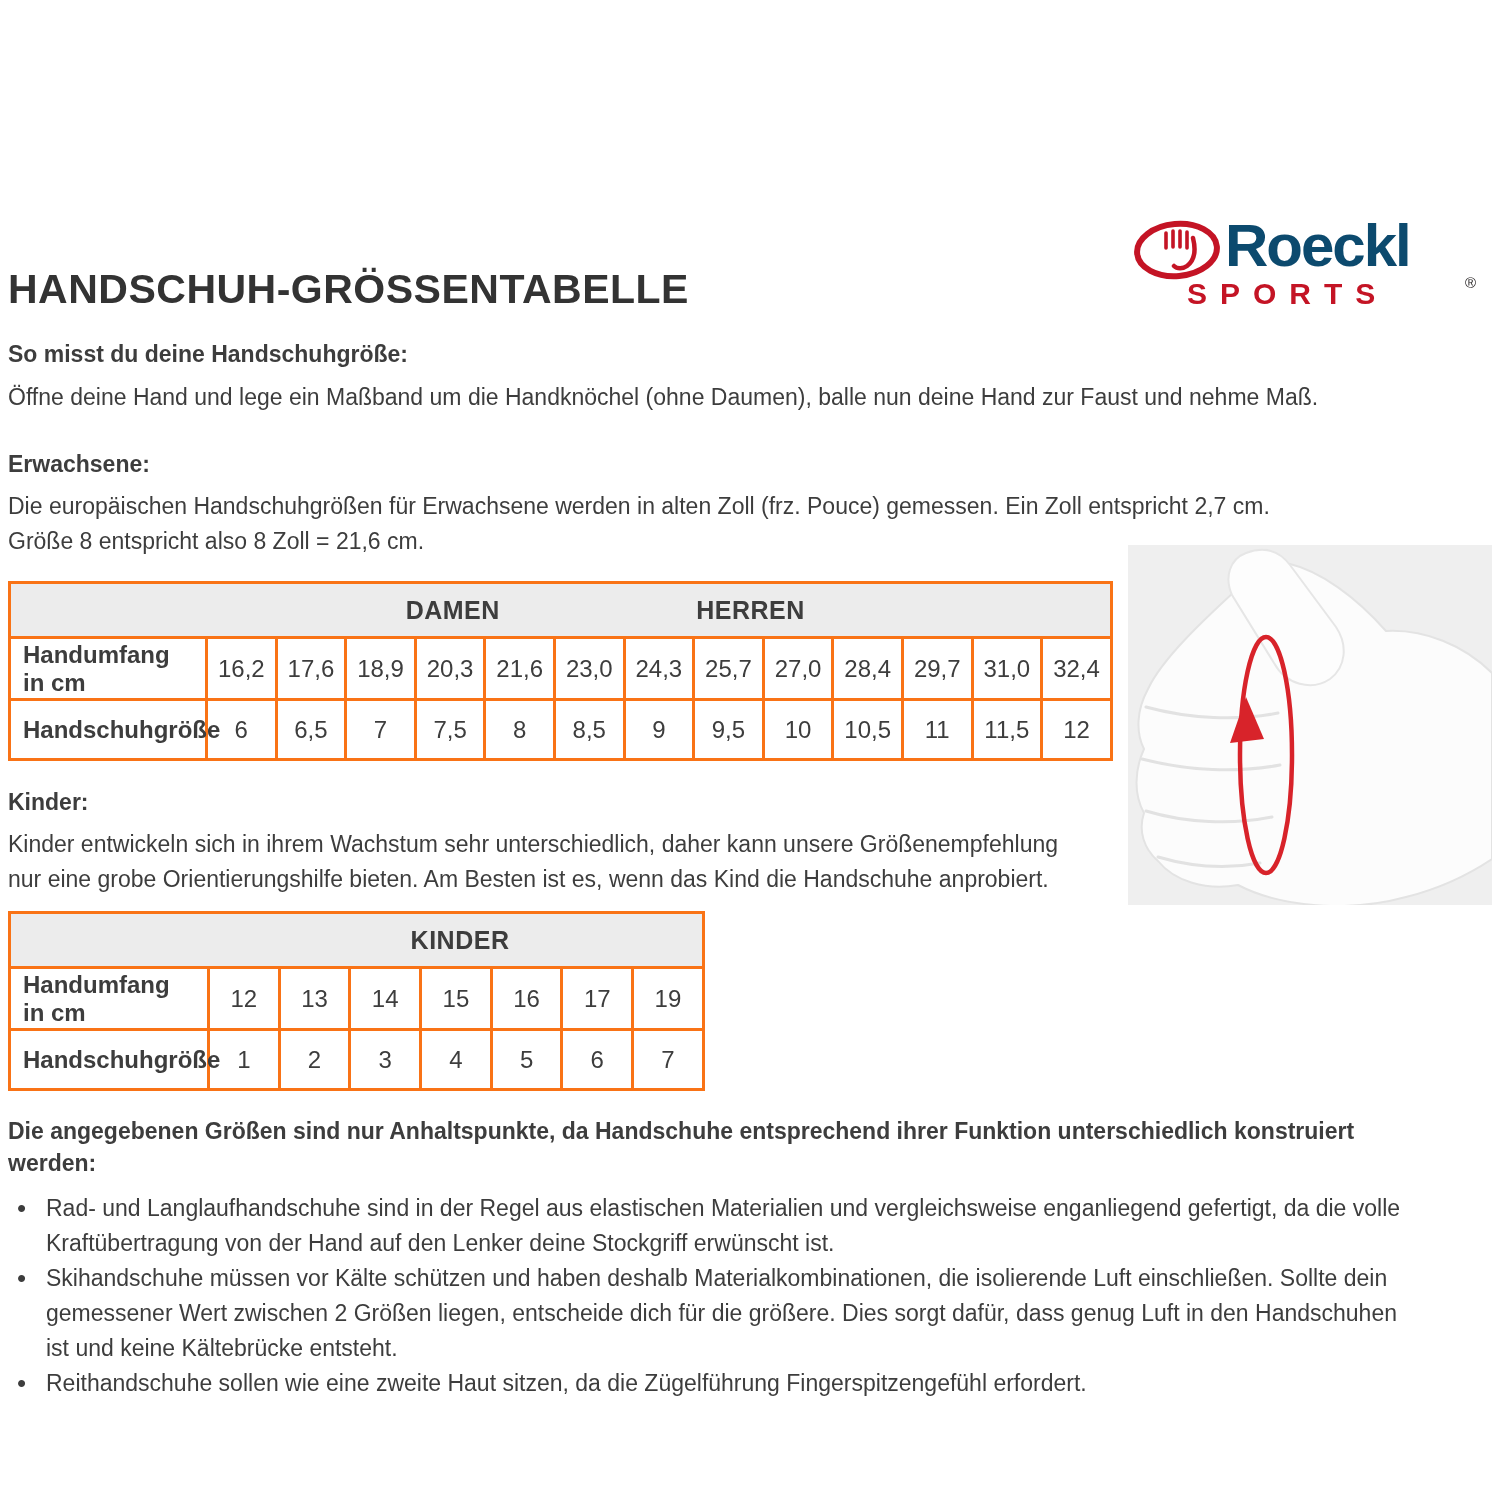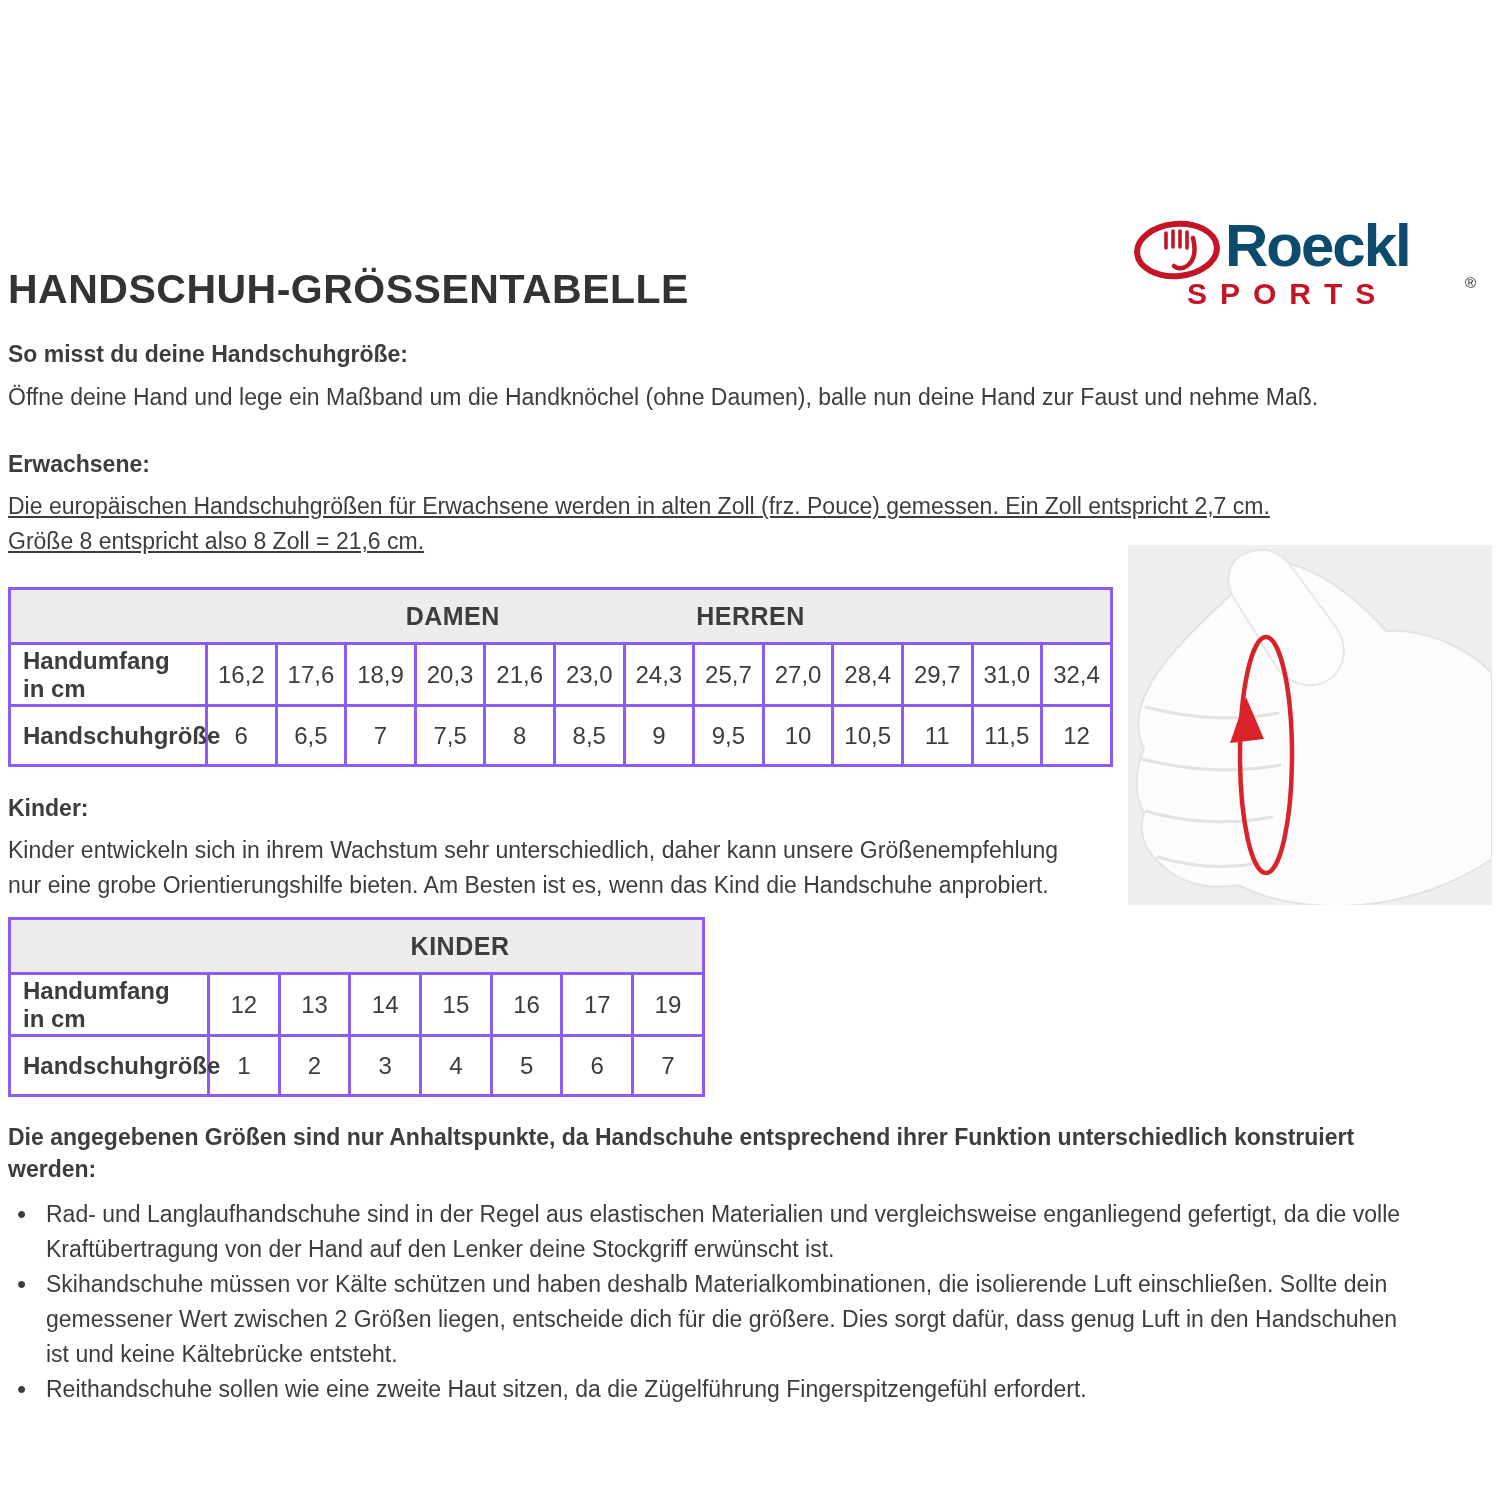--- a/index.html
+++ b/index.html
@@ -35,28 +35,28 @@
     position: absolute; left: 54px; top: 64px;
     font-size: 30px; font-weight: 700; color: #c41425; letter-spacing: 13px; line-height: 24px;
   }
 
   
   .b { font-weight: 700; }
   p { line-height: 35px; }
   .intro-heading  { margin: 0 0 10px 0; line-height: 32px; }
   .intro-text     { margin: 0 0 34px 0; }
   .adults-heading { margin: 0 0 10px 0; line-height: 30px; }
-  .adults-text    { margin: 0 0 28px 0; text-decoration: underline; }
+  .adults-text    { margin: 0 0 22px 0; }
   .kids-heading   { margin: 0 0 10px 0; line-height: 30px; }
   .kids-text      { margin: 0 0 14px 0; }
   .notes-heading  { margin: 0 0 12px 0; line-height: 32px; max-width: 1462px; }
 
   
   table { border-collapse: collapse; table-layout: fixed; background: #ffffff; }
-  table, th, td { border: 3px solid #8b5cf6; }
+  table, th, td { border: 3px solid #f97316; }
   td, th { font-size: 24px; color: #3d3d3d; }
   td.val { text-align: center; vertical-align: middle; font-weight: 400; }
   th.row-label { text-align: left; vertical-align: middle; padding-left: 12px; font-weight: 700; line-height: 28px; }
 
   table.adults { width: 1102px; margin: 0 0 26px 0; }
   table.adults col.label-col { width: 197px; }
   table.adults col.val-col   { width: 69.6px; }
   table.kids { width: 694px; margin: 0 0 24px 0; border-radius: 19px; }
   table.kids col.label-col { width: 199px; }
   table.kids col.val-col   { width: 70.7px; }

